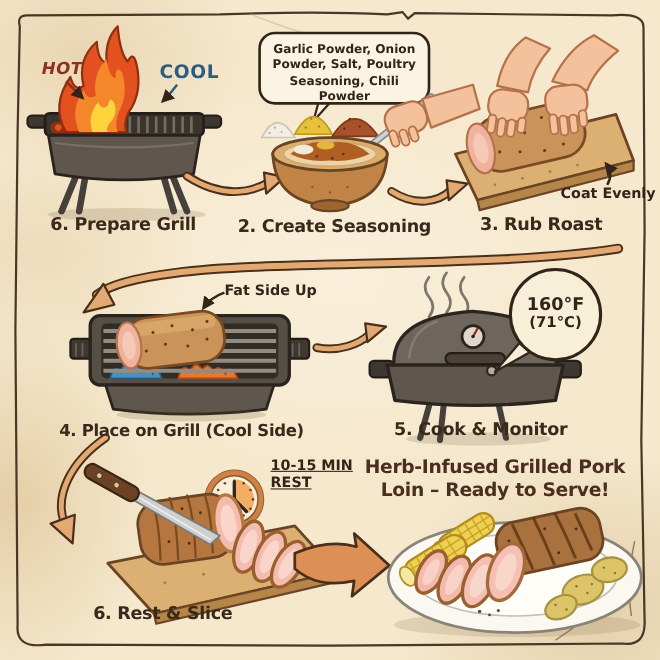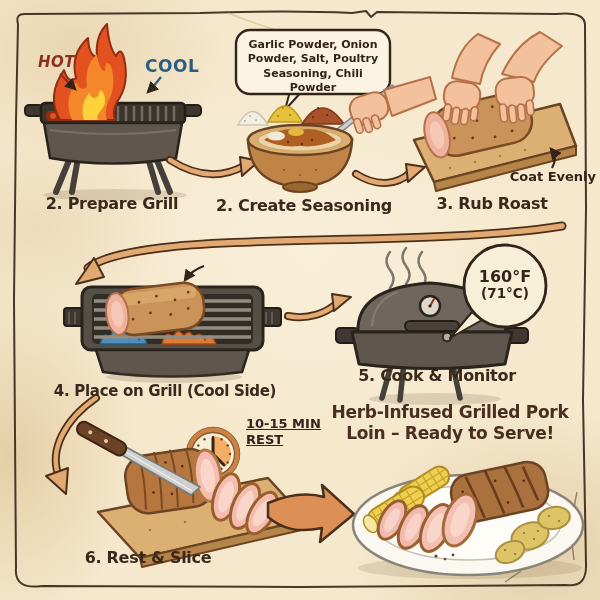--- a/index.html
+++ b/index.html
@@ -392,37 +392,38 @@
         <circle cx="445" cy="559" r="1.3" fill="#6b4423"></circle>
         <circle cx="453" cy="555" r="1.4" fill="#6b4423"></circle>
   </g>
 </svg>
 
 <div class="txt hot" style="left:38px;top:54px;font-style:italic;">HOT</div>
 <div class="txt cool" style="left:145px;top:57px;">COOL</div>
 
 <div class="txt bubble-text" style="left:240px;top:38px;width:146px;">Garlic Powder, Onion Powder, Salt, Poultry Seasoning, Chili Powder</div>
 
-<div class="txt step-label" style="left:22px;top:195px;width:180px;">2. Prepare Grill</div>
+<div class="txt step-label" style="left:22px;top:195px;width:180px;">6. Prepare Grill</div>
 <div class="txt step-label" style="left:214px;top:197px;width:180px;">2. Create Seasoning</div>
 <div class="txt step-label" style="left:402px;top:195px;width:180px;">3. Rub Roast</div>
 <div class="txt step-label" style="left:40px;top:383px;width:250px;font-size:15px;">4. Place on Grill (Cool Side)</div>
-<div class="txt step-label" style="left:347px;top:367px;width:180px;">5. Cook &amp; Monitor</div>
+<div class="txt step-label" style="left:347px;top:381px;width:180px;">5. Cook &amp; Monitor</div>
 <div class="txt step-label" style="left:58px;top:549px;width:180px;">6. Rest &amp; Slice</div>
 
 <div class="txt small-note" style="left:496px;top:170px;width:100px;text-align:right;">Coat Evenly</div>
+<div class="txt small-note" style="left:204px;top:258px;width:100px;">Fat Side Up</div>
 
 <div class="txt temp" style="left:462px;top:268px;width:86px;">
   <span class="f">160°F</span>
   <span class="c">(71°C)</span>
 </div>
 
 <div class="txt rest" style="left:246px;top:416px;width:100px;text-decoration:underline;">
   <span>10-15 MIN</span>
   <span>REST</span>
 </div>
 
-<div class="txt title" style="left:325px;top:402px;width:250px;">
+<div class="txt title" style="left:325px;top:415px;width:250px;">
   <span>Herb-Infused Grilled Pork</span>
   <span>Loin – Ready to Serve!</span>
 </div>
 
 </div>
 
 </body></html>

